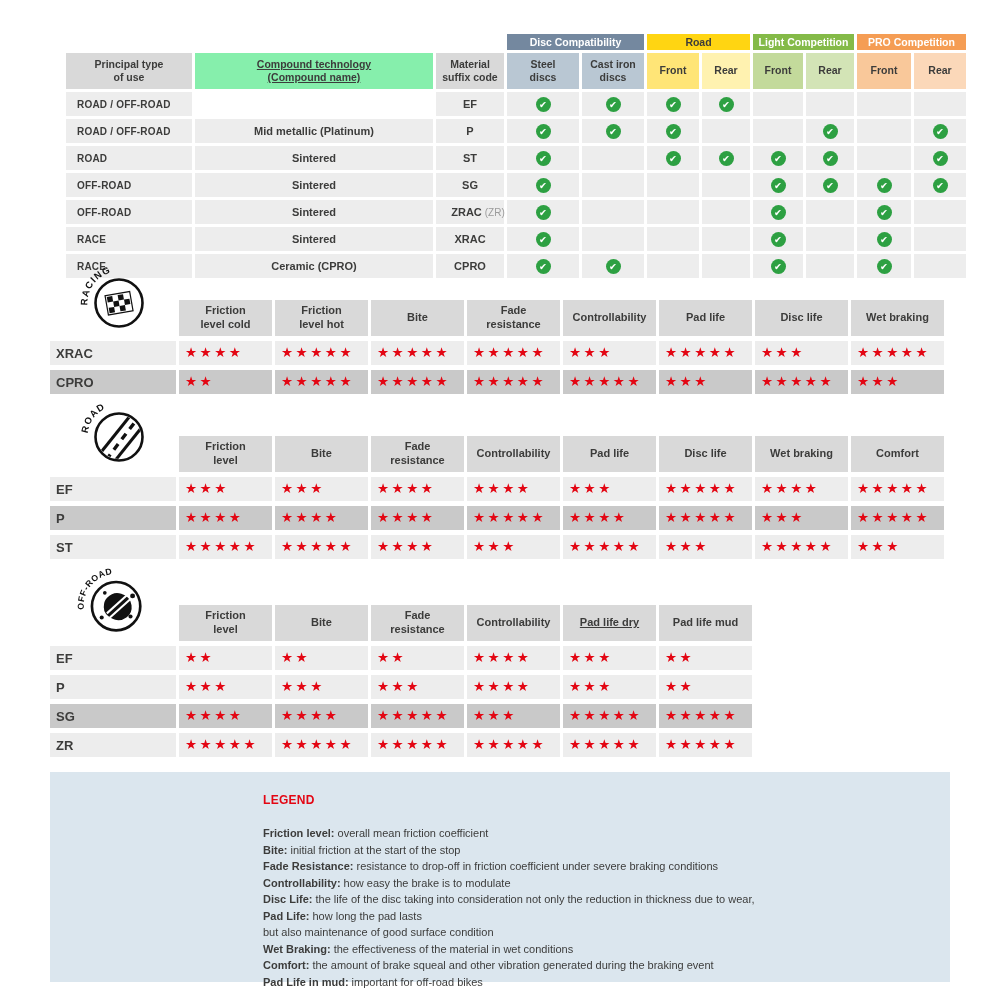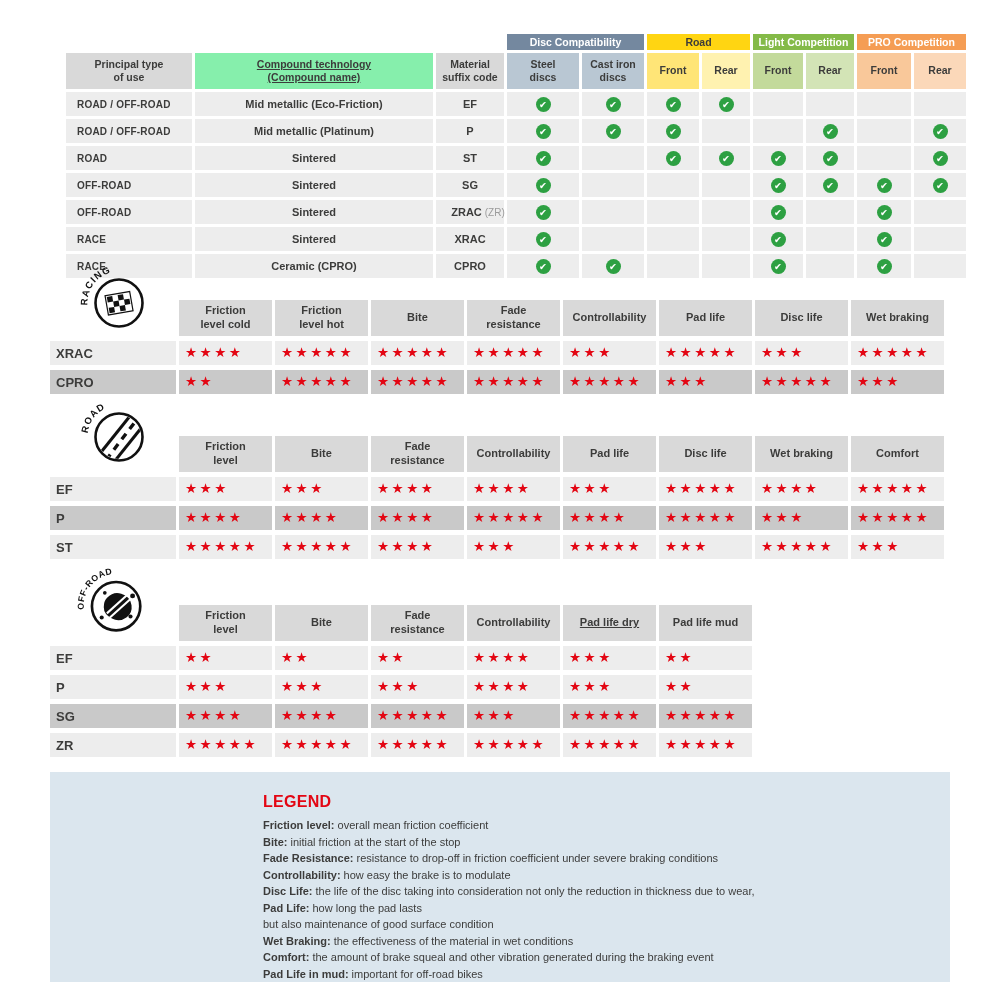--- a/index.html
+++ b/index.html
@@ -29,21 +29,21 @@
   .starcell{justify-content:flex-start;padding-left:6px;}
   .stars{color:var(--star,#e30613);font-size:13.5px;letter-spacing:2.5px;line-height:1;}
   .section-icon{position:absolute;}
   #racing-icon{left:80px;top:262px;}
   #road-icon{left:80px;top:396px;}
   #offroad-icon{left:76px;top:564px;}
   .arctext{font-size:9.5px;font-weight:bold;letter-spacing:1.1px;fill:#111;
            font-family:"Liberation Sans","DejaVu Sans",sans-serif;}
   .legend{position:absolute;left:50px;top:772px;width:900px;height:210px;background:var(--legend-bg,#dbe6ee);}
   .legend-inner{padding:21px 30px 0 213px;}
-  .legend-title{color:var(--legend-title,#e30613);font-weight:bold;font-size:16px;margin-bottom:6px;letter-spacing:.3px;}
+  .legend-title{color:var(--legend-title,#e30613);font-weight:bold;font-size:12px;margin-bottom:18px;letter-spacing:.3px;}
   .lline{font-size:11px;line-height:1.5;}
   .lterm{font-weight:bold;margin-right:3px;}
 </style>
 </head>
 <body>
 
 <div class="page">
 
   <div class="grid" id="compat-table">
       <div class="ghead" style="grid-area: 1 / 4 / auto / span 2; background: rgb(116, 136, 159); color: rgb(255, 255, 255);">Disc Compatibility</div>
@@ -60,21 +60,20 @@
 discs</div>
       <div class="chead" style="grid-area: 2 / 5; background: rgb(185, 199, 211);">Cast iron
 discs</div>
       <div class="chead" style="grid-area: 2 / 6; background: rgb(255, 229, 119);">Front</div>
       <div class="chead" style="grid-area: 2 / 7; background: rgb(255, 242, 176);">Rear</div>
       <div class="chead" style="grid-area: 2 / 8; background: rgb(195, 218, 155);">Front</div>
       <div class="chead" style="grid-area: 2 / 9; background: rgb(211, 228, 182);">Rear</div>
       <div class="chead" style="grid-area: 2 / 10; background: rgb(249, 200, 154);">Front</div>
       <div class="chead" style="grid-area: 2 / 11; background: rgb(251, 216, 185);">Rear</div>
       <div class="cell use" style="grid-area: 3 / 1;">ROAD / OFF-ROAD</div>
-      <div class="cell tech" style="grid-area: 3 / 2;">Mid metallic (Eco-Friction)</div>
       <div class="cell codecell" style="grid-area: 3 / 3;">
         <span>EF</span>
       </div>
       <div class="cell ckcell" style="grid-area: 3 / 4;">
         <span class="check">✔</span>
       </div>
       <div class="cell ckcell" style="grid-area: 3 / 5;">
         <span class="check">✔</span>
       </div>
       <div class="cell ckcell" style="grid-area: 3 / 6;">

